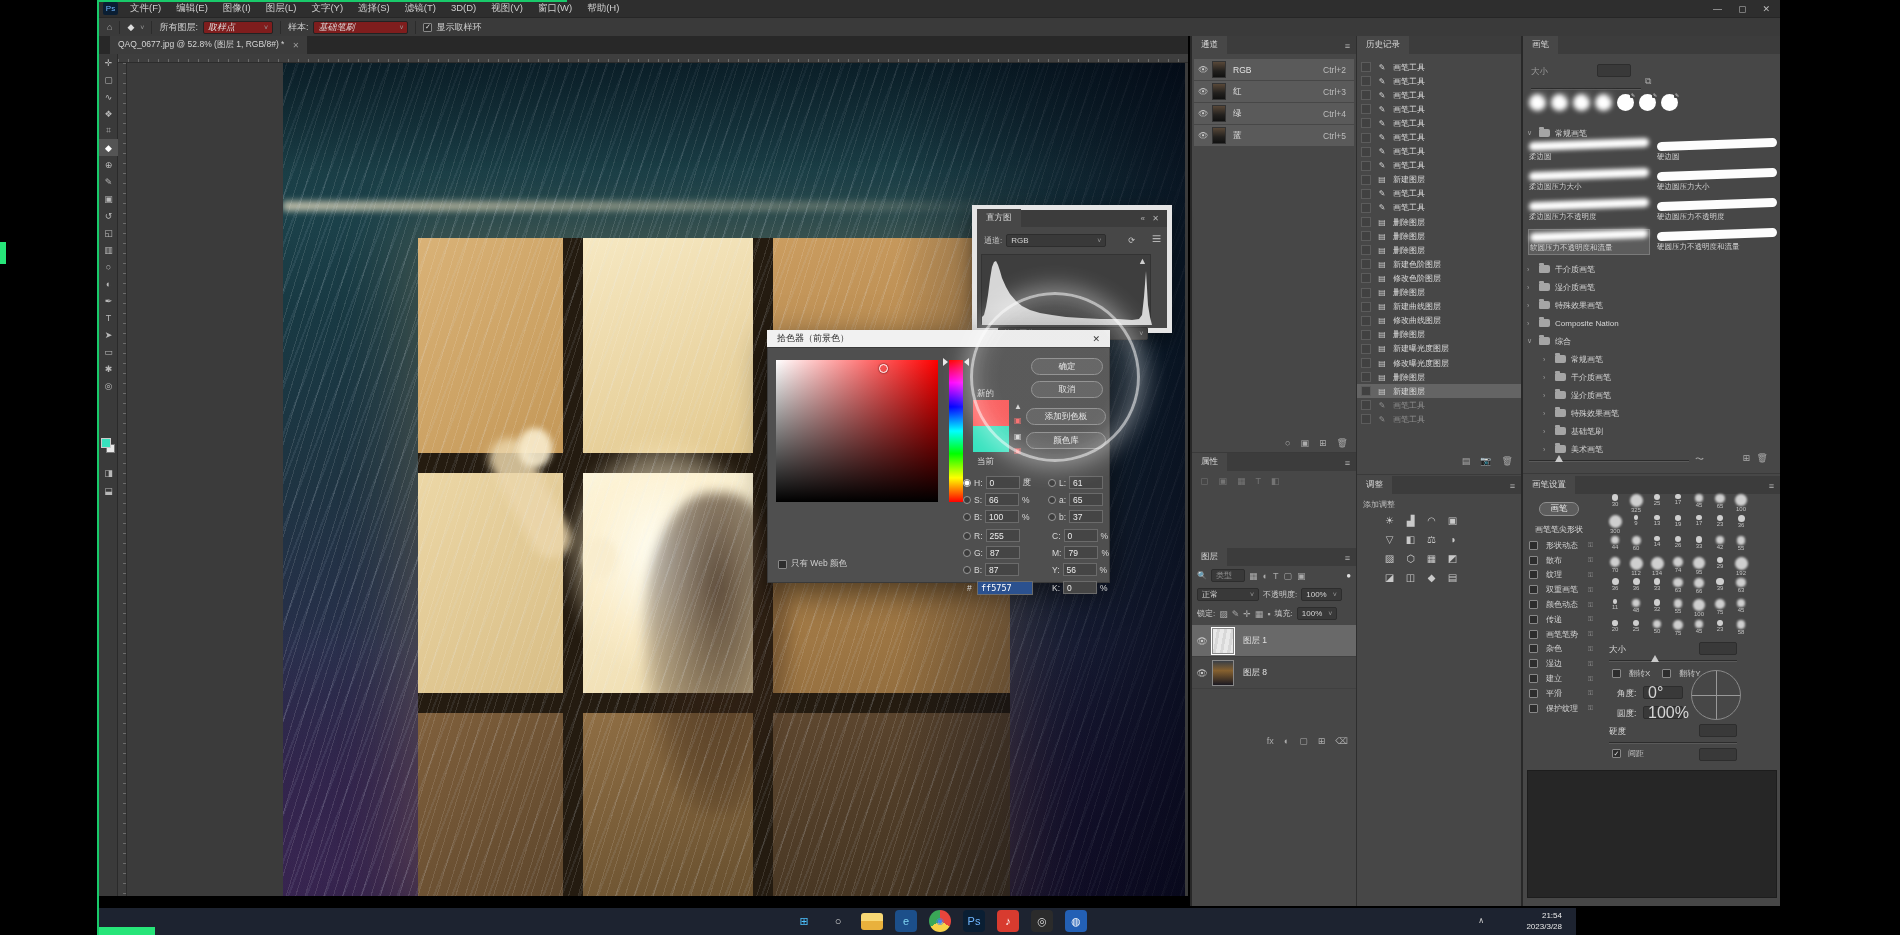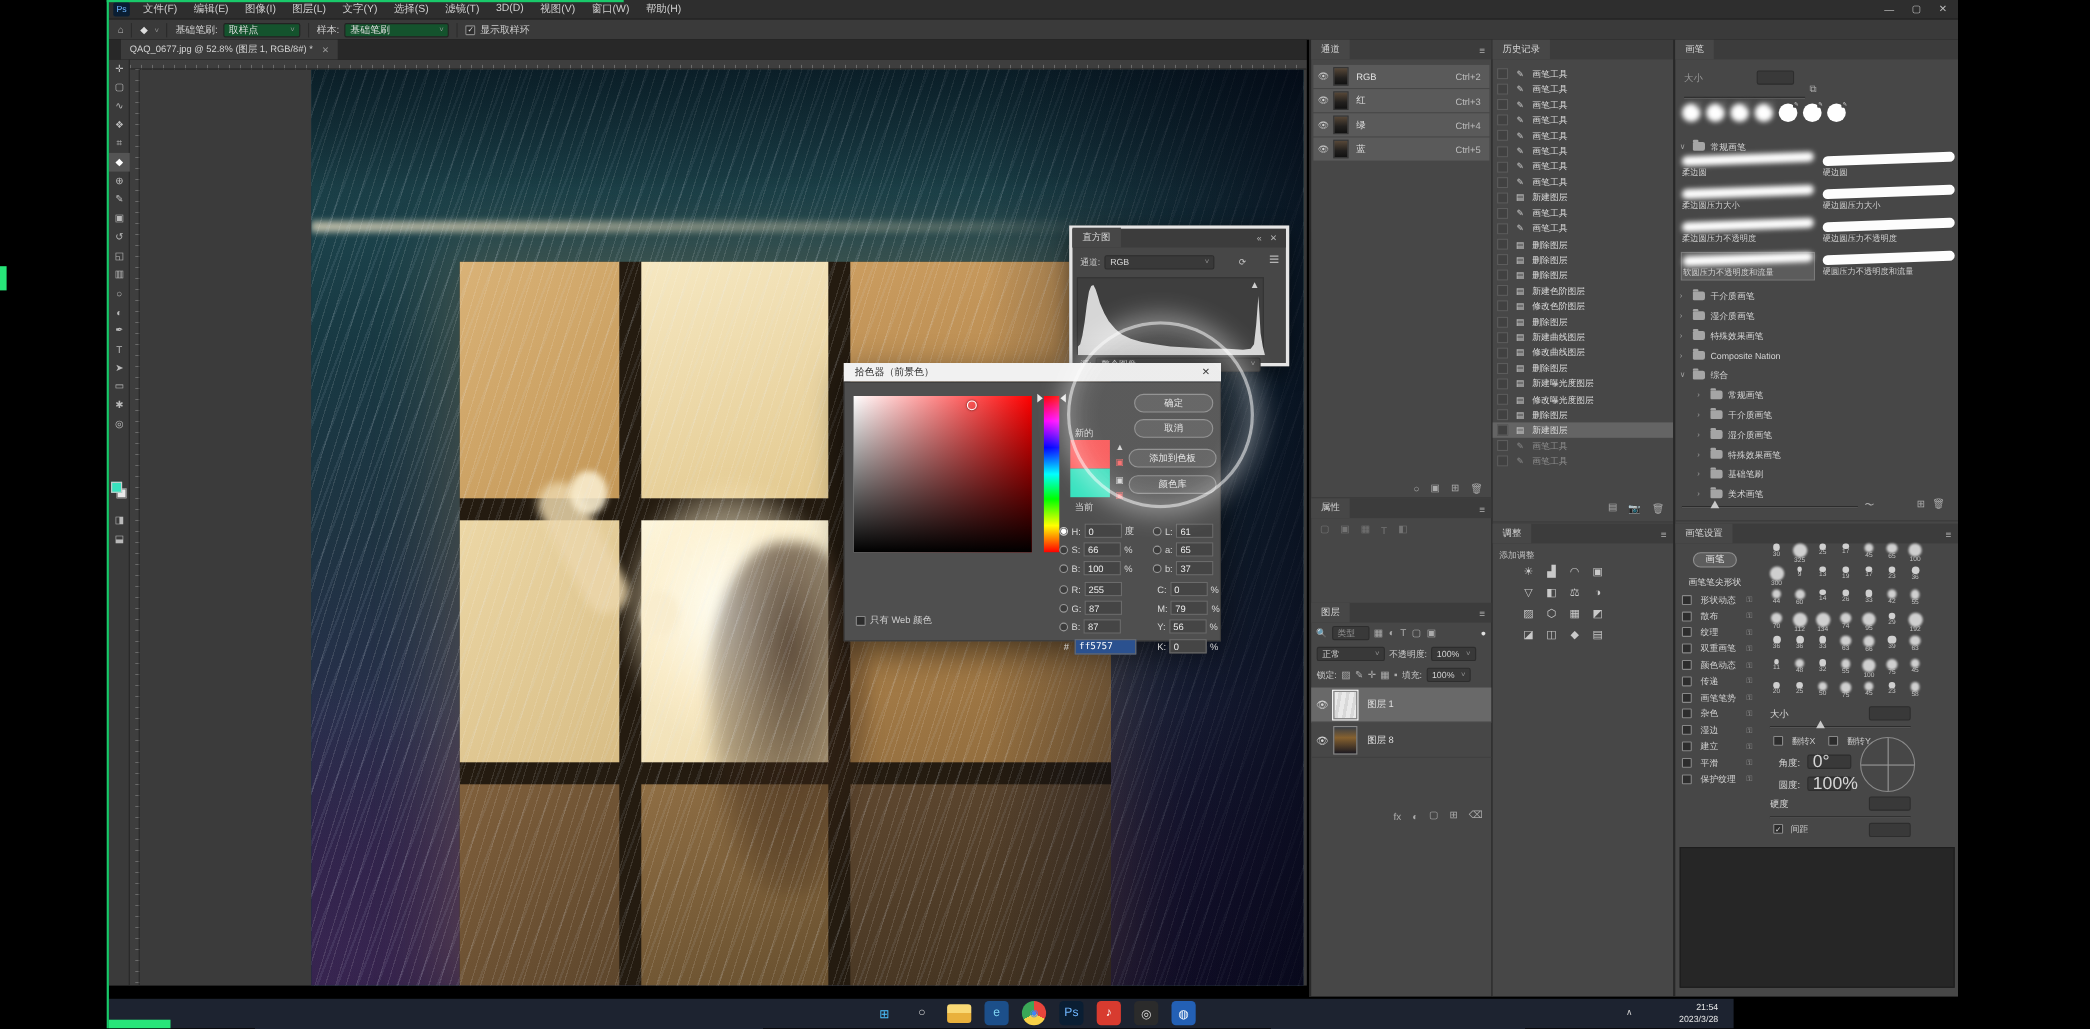--- a/index.html
+++ b/index.html
@@ -19,22 +19,22 @@
   .ps-logo { width:15px; height:13px; margin-left:4px; background:#0a1e33; color:#6fb6ff; font-size:8px;
     display:flex; align-items:center; justify-content:center; border-radius:2px; }
   #menubar { display:flex; gap:15px; margin-left:12px; }
   #menubar .menu-item { font-size:9.5px; color:#cfcfcf; }
   #win-controls { position:absolute; right:10px; top:0; height:17px; display:flex; gap:16px; align-items:center; }
   #win-controls span { color:#bdbdbd; font-size:9px; }
 
   #optionsbar { left:99px; top:17px; width:1681px; height:19px; background:#3a3a3a; border-top:1px solid #262626;
     z-index:5; display:flex; align-items:center; font-size:9px; color:#cfcfcf; }
   .opt-sep { width:1px; height:13px; background:#2b2b2b; margin:0 7px; }
-  .opt-field { background:#14532d; border:1px solid #222; height:13px; display:flex; align-items:center;
-    padding:0 4px; color:#ddd; min-width:70px; justify-content:space-between; border-radius:2px; }
+  .opt-field { background:#7f1d1d; border:1px solid #222; height:13px; display:flex; align-items:center;
+    padding:0 4px; color:#ddd; min-width:70px; justify-content:space-between; border-radius:2px;font-style:italic; }
   .caret { color:#999; font-size:7px; margin-left:6px; }
   .checkbox { width:9px; height:9px; border:1px solid #888; background:#2d2d2d; display:inline-flex;
     align-items:center; justify-content:center; color:#ddd; font-size:7px; margin-right:4px; border-radius:1px; }
 
   #tabbar { left:99px; top:36px; width:1089px; height:18px; background:#282828; z-index:5; display:flex; }
   #doc-tab { margin-left:11px; height:18px; background:#3c3c3c; display:flex; align-items:center; gap:8px;
     padding:0 8px; font-size:8.5px; color:#d5d5d5; }
   #doc-tab .close-x { color:#9a9a9a; font-size:8px; }
 
   
@@ -145,21 +145,21 @@
 
   
   .bs-opt { display:flex; align-items:center; height:14.8px; font-size:8px; color:#d2d2d2; padding-left:6px; gap:4px; }
   .bs-lock { margin-left:auto; margin-right:6px; color:#9c9c9c; font-size:7px; }
   .tip-cell { position:absolute; width:20px; text-align:center; color:#c2c2c2; font-size:6px; }
   .tip-dot { margin:0 auto; background:#cfcfcf; border-radius:50%; }
   .slider-line { position:absolute; height:2px; background:#2c2c2c; border-bottom:1px solid #5a5a5a; }
   .slider-knob { position:absolute; width:0; height:0; border-left:4px solid transparent; border-right:4px solid transparent; border-bottom:7px solid #c9c9c9; }
 
   
-  #histogram-panel { left:972px; top:205px; width:200px; height:128px; background:#474747; border:3px solid #e5e5e5;
+  #histogram-panel { left:972px; top:205px; width:200px; height:128px; background:#474747; border:5px solid #e5e5e5;
     box-shadow:0 6px 18px rgba(0,0,0,.45); z-index:6; }
   #histogram-panel .tabbar { height:17px; }
   #hist-plot { position:absolute; left:4px; top:44px; width:170px; height:70px; background:#3e3e3e; border:1px solid #333; }
   .warn-tri { position:absolute; color:#cfcfcf; font-size:9px; }
 
   
   #picker { left:767px; top:330px; width:343px; height:253px; z-index:8; box-shadow:0 10px 30px rgba(0,0,0,.55); }
   #picker-title { height:17px; background:#f1f1f1; color:#2b2b2b; font-size:9px; display:flex; align-items:center;
     padding:0 10px; justify-content:space-between; }
   #picker-body { position:relative; height:236px; background:#4f4f4f; border:1px solid #3a3a3a; }
@@ -230,21 +230,21 @@
       <span>▢</span>
       <span>✕</span>
     </div>
   </div>
 
   <div class="abs" id="optionsbar">
     <span style="margin-left:8px; color:#bbb;">⌂</span>
     <div class="opt-sep"></div>
     <span style="color:#ddd;">◆<span class="caret">˅</span></span>
     <div class="opt-sep"></div>
-    <span>基础笔刷:</span>
+    <span>所有图层:</span>
     <div class="opt-field" style="margin-left:5px;">
       <span>取样点</span>
         <span class="caret">˅</span>
     </div>
     <div class="opt-sep"></div>
     <span>样本:</span>
     <div class="opt-field" style="margin-left:5px; min-width:95px;">
       <span>基础笔刷</span>
         <span class="caret">˅</span>
     </div>

